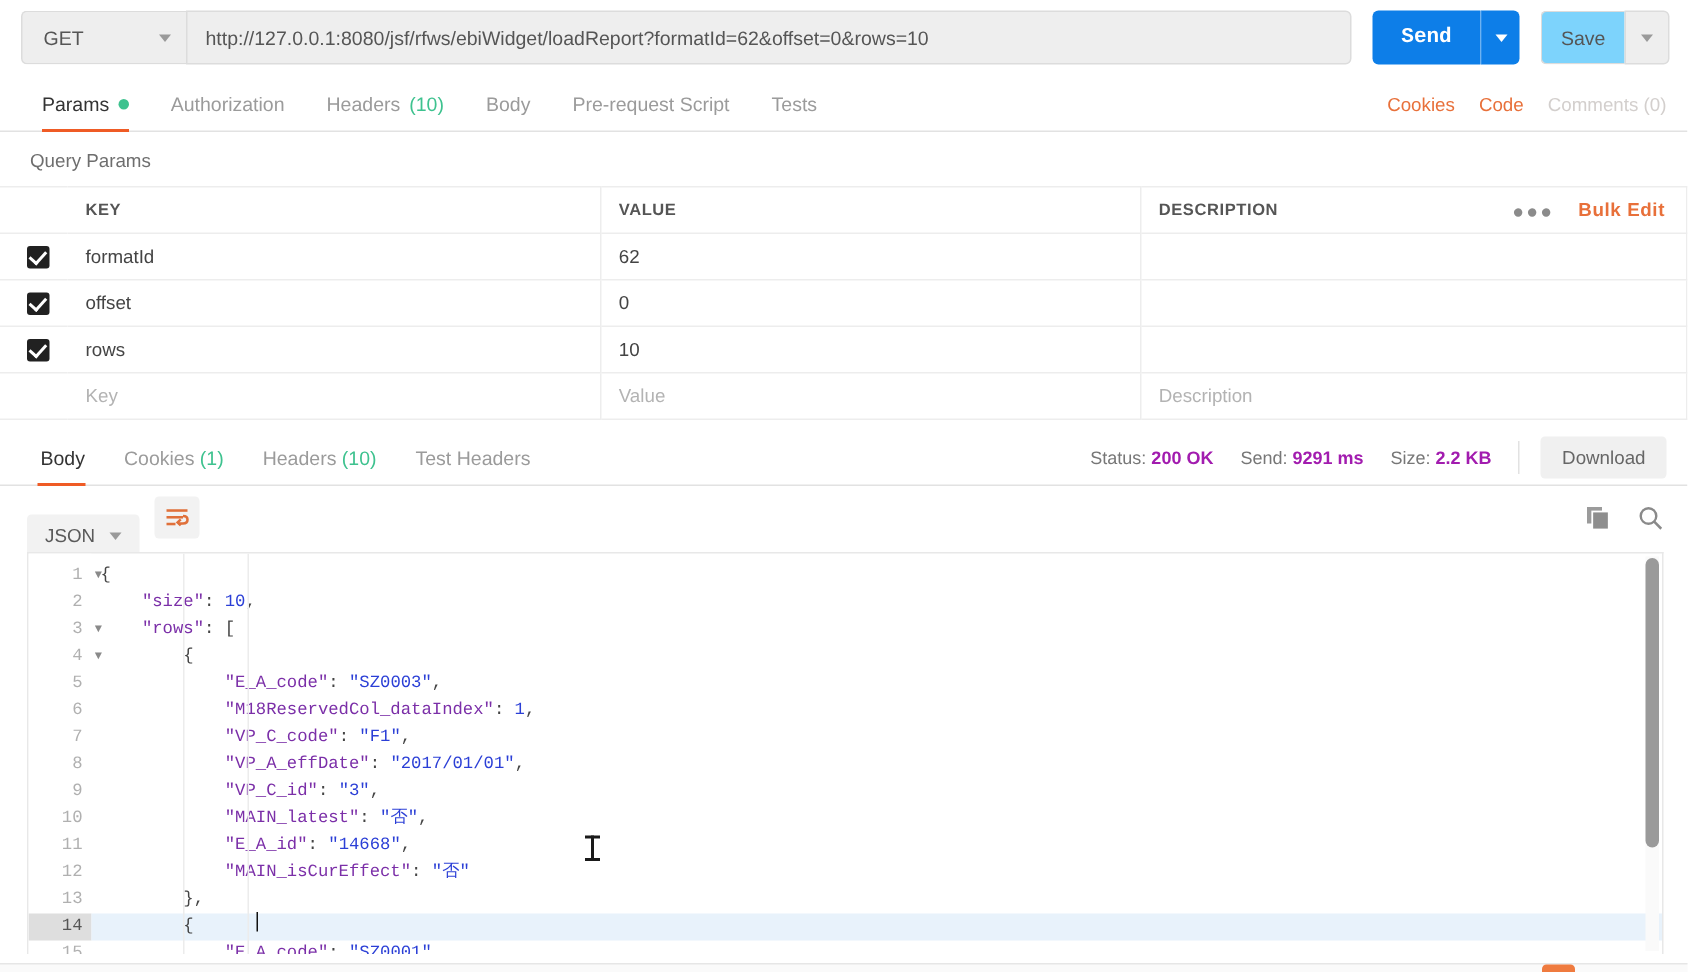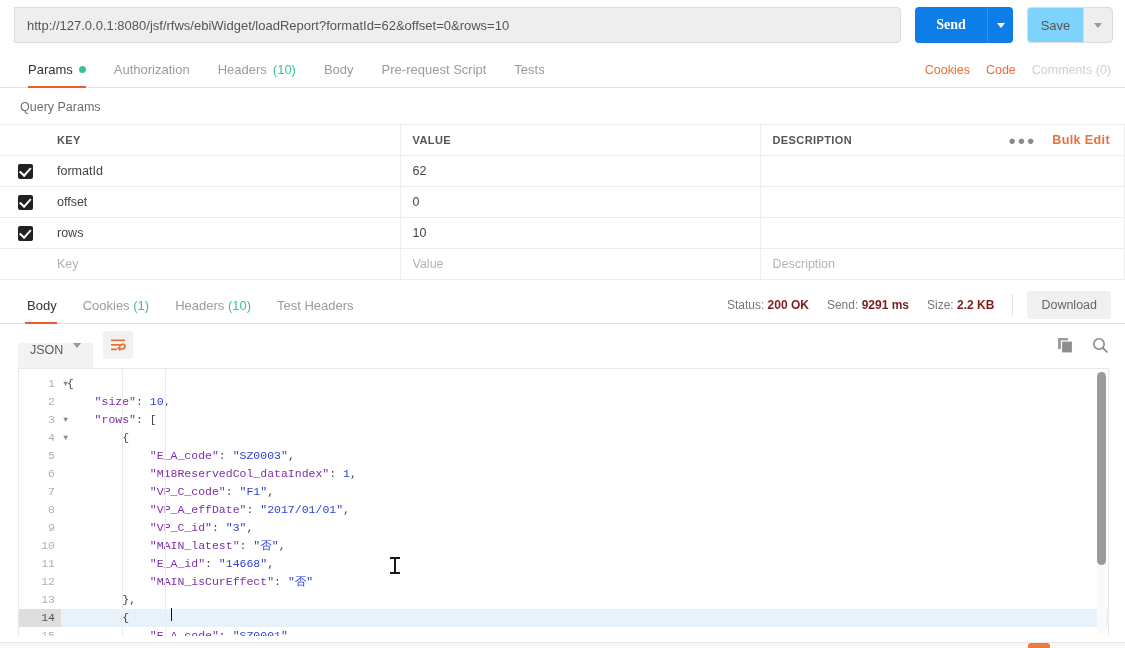--- a/index.html
+++ b/index.html
@@ -46,21 +46,21 @@
     font-family: "Liberation Sans", sans-serif;
     outline: none;
   }
   .send-group { display: flex; margin-left: 14px; }
   .send-btn {
     background: #0d7ee8; color: #fff;
     border: none; height: 36px; width: 72px;
     font-size: 14px; font-weight: bold;
     border-radius: 4px 0 0 4px;
     cursor: pointer;
-    font-family: Liberation Serif, serif;
+    font-family: Liberation Mono, monospace;
   }
   .send-caret-btn {
     background: #0d7ee8; border: none;
     height: 36px; width: 26px;
     border-radius: 0 4px 4px 0;
     border-left: 1px solid #2e90ec;
     display: flex; align-items: center; justify-content: center;
     cursor: pointer;
   }
   .send-caret-btn .caret { border-top-color: #fff; }
@@ -180,21 +180,21 @@
   .rtab.active { color: #333; }
   .rtab.active::after {
     content: ""; position: absolute;
     left: 11px; right: 13px; bottom: -1px;
     height: 2px; background: #ef5b25;
   }
   .resp-meta {
     margin-left: auto; display: flex; align-items: center;
     gap: 18px; font-size: 12px; color: #777;
   }
-  .meta-val { color: #7f1d1d; font-weight: bold; }
+  .meta-val { color: #a21caf; font-weight: bold; }
   .divider-v { width: 1px; height: 22px; background: #e2e2e2; }
   .download-btn {
     background: #f0f0f0; border: none;
     color: #666; font-size: 12.5px;
     padding: 7px 14px; border-radius: 3px;
     cursor: pointer; margin-left: -4px;
     font-family: "Liberation Sans", sans-serif;
     text-align: right;
   }
 
@@ -208,21 +208,21 @@
     display: flex; background: #f2f2f2; border-radius: 3px;
     height: 28px; align-items: center;
   }
   .seg {
     font-size: 12.5px; color: #a0a0a0;
     padding: 0 16px; cursor: pointer;
     line-height: 28px;
   }
   .seg.active { color: #333; }
   .fmt-group {
-    display: flex; align-items: flex-start; gap: 10px;
+    display: flex; align-items: center; gap: 10px;
     background: #f2f2f2; border-radius: 3px;
     height: 28px; padding: 0 12px; cursor: pointer; margin-top: 24px;
   }
   .fmt-label { font-size: 12.5px; color: #5a5a5a; }
   .wrap-btn {
     width: 30px; height: 28px;
     background: #f2f2f2; border-radius: 3px;
     display: flex; align-items: center; justify-content: center;
     cursor: pointer;
   }
@@ -308,20 +308,24 @@
     width: 22px; height: 5px;
     background: #ef7b3f; border-radius: 3px 3px 0 0;
   }
 
   svg { display: block; }
 </style>
 </head>
 <body>
 
 <div class="url-bar">
+  <div class="method-select">
+    <span class="m-label">GET</span>
+    <span class="caret"></span>
+  </div>
   <input class="url-input" value="http://127.0.0.1:8080/jsf/rfws/ebiWidget/loadReport?formatId=62&amp;offset=0&amp;rows=10" style="">
   <div class="send-group">
     <button class="send-btn">Send</button>
     <div class="send-caret-btn">
       <span class="caret"></span>
     </div>
   </div>
   <div class="save-group">
     <button class="save-btn">Save</button>
     <div class="save-caret-btn">

